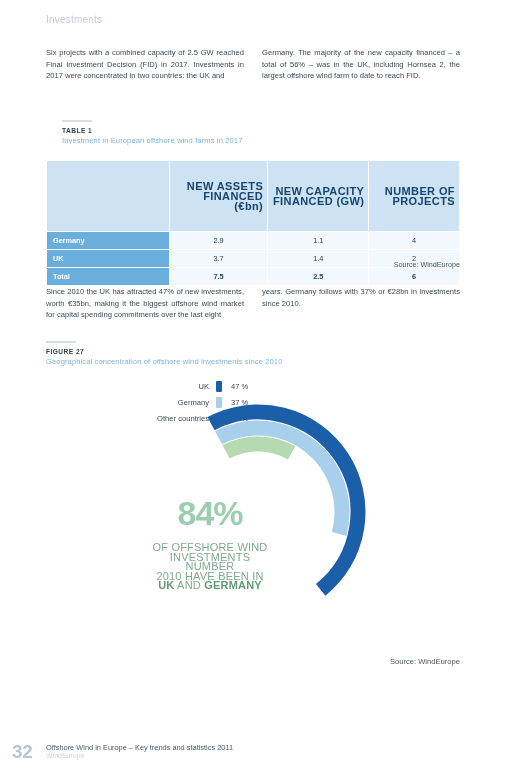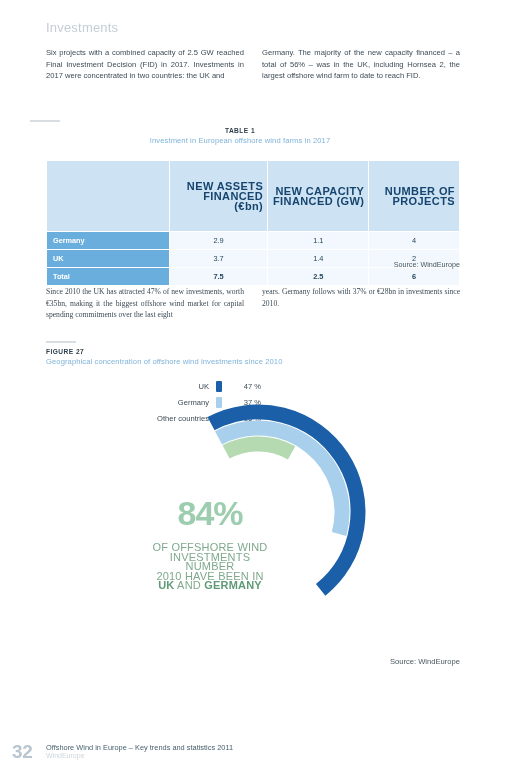--- a/index.html
+++ b/index.html
@@ -8,22 +8,22 @@
     background:#ffffff;
     font-family:"Liberation Sans", sans-serif;
     color:#3b4a54;
     position:relative;
     overflow:hidden;
   }
   .page{position:relative;width:506px;height:777px;background:#fff;}
 
   
   .runhead{
-    position:absolute;left:46px;top:20px;
-    font-size:13px;color:#c3cdd6;letter-spacing:.2px;
+    position:absolute;left:46px;top:14px;
+    font-size:10px;color:#c3cdd6;letter-spacing:.2px;
   }
 
   
   .cols{
     position:absolute;left:46px;top:47px;width:414px;
     display:flex;gap:18px;justify-content:center;
   }
   .col{width:198px;}
   .col p{
     margin:0;
@@ -37,21 +37,21 @@
     width:30px;height:2px;background:#d7dde2;margin-bottom:5px;
   }
   .cap-kicker{
     font-size:6.6px;font-weight:bold;color:#2d3f4c;letter-spacing:.45px;
     margin-bottom:2px;
   }
   .cap-title{
     font-size:7.6px;color:#7fb3d9;letter-spacing:.1px;
   }
 
-  .tblcap{position:absolute;left:30px;top:120px;width:420px;text-align:center;}
+  .tblcap{position:absolute;left:62px;top:120px;width:420px;}
   .figcap{position:absolute;left:46px;top:341px;width:420px;}
 
   
   table.t1{
     position:absolute;left:46px;top:160px;
     width:414px;border-collapse:separate;border-spacing:1px;
     font-size:7.4px;
   }
   table.t1 th{
     background:#cde3f3;color:#16446e;
@@ -69,32 +69,32 @@
   }
   table.t1 tr.total td.val{font-weight:bold;}
   table.t1 tr.total td.lbl{font-weight:bold;}
 
   .src1{
     position:absolute;right:46px;top:260px;
     font-size:7.2px;color:#49585f;
   }
 
   
-  .cols2{position:absolute;left:46px;top:286px;width:414px;display:flex;gap:18px;font-family:Liberation Serif, serif;}
+  .cols2{position:absolute;left:46px;top:286px;width:414px;display:flex;gap:18px;}
 
   
   .chart{position:absolute;left:46px;top:370px;width:414px;height:290px;}
   .legend{
     position:absolute;left:85px;top:8px;width:130px;
     font-size:7.6px;color:#3c4b56;
   }
   .lrow{display:flex;align-items:center;height:16px;}
   .lname{flex:1;text-align:right;padding-right:7px;white-space:nowrap;}
   .lswatch{width:6px;height:11px;border-radius:1px;}
-  .lval{width:30px;text-align:right;padding-left:9px;color:#3c4b56;}
+  .lval{width:30px;padding-left:9px;color:#3c4b56;}
 
   .donut{position:absolute;left:0;top:0;width:414px;height:290px;}
 
   .center-label{
     position:absolute;left:104px;top:128px;width:120px;
     text-align:center;color:#93c9a8;
   }
   .big-pct{
     font-size:34px;font-weight:bold;letter-spacing:-1px;line-height:30px;
     color:#9ccdae;

